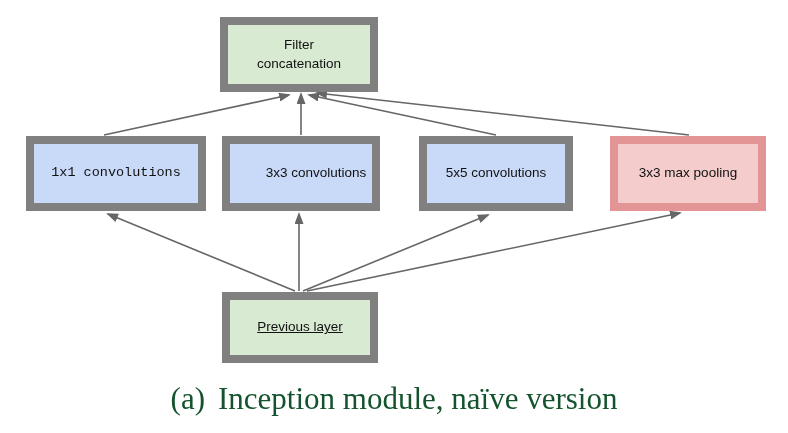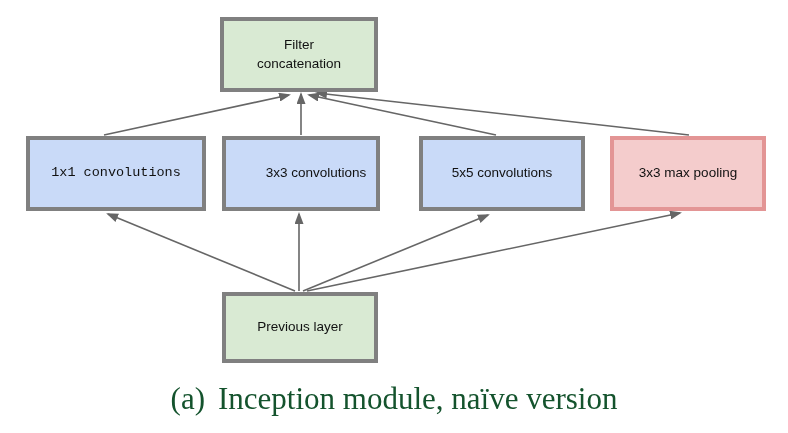--- a/index.html
+++ b/index.html
@@ -18,34 +18,34 @@
     position: absolute;
     left: 0;
     top: 0;
     width: 788px;
     height: 433px;
     pointer-events: none;
   }
   .box {
     position: absolute;
     box-sizing: border-box;
-    border: 4px solid #0ea5e9;
+    border: 8px solid #0ea5e9;
     display: flex;
     align-items: center;
     justify-content: center;
     text-align: center;
     font-family: "Liberation Sans", sans-serif;
     font-size: 13.5px;
     line-height: 1.35;
     color: #111111;
   }
   #node-filter-concatenation { left: 220px; top: 17px;  width: 158px; height: 75px; }
   #node-conv-1x1            { left: 26px;  top: 136px; width: 180px; height: 75px; font-family: Liberation Mono, monospace; }
   #node-conv-3x3            { left: 222px; top: 136px; width: 158px; height: 75px; }
-  #node-conv-5x5            { left: 419px; top: 136px; width: 166px; height: 75px; }
+  #node-conv-5x5            { left: 419px; top: 136px; width: 154px; height: 75px; }
   #node-max-pooling         { left: 610px; top: 136px; width: 156px; height: 75px; }
   #node-previous-layer      { left: 222px; top: 292px; width: 156px; height: 71px; }
   #node-filter-concatenation .box-label { max-width: 112px; }
   .caption {
     position: absolute;
     left: 0;
     right: 0;
     top: 381px;
     text-align: center;
     font-family: "Liberation Serif", serif;
@@ -89,21 +89,21 @@
   </div>
 
   <div class="box" id="node-conv-5x5" style="background: rgb(201, 218, 248); border-color: rgb(128, 128, 128);">
     <span class="box-label">5x5 convolutions</span>
   </div>
 
   <div class="box" id="node-max-pooling" style="background: rgb(244, 204, 204); border-color: rgb(227, 149, 149);">
     <span class="box-label">3x3 max pooling</span>
   </div>
 
-  <div class="box" id="node-previous-layer" style="background: rgb(217, 234, 211); border-color: rgb(128, 128, 128);">
+  <div class="box" id="node-previous-layer" style="background: rgb(217, 234, 211); border-color: rgb(128, 128, 128); text-decoration: underline;">
     <span class="box-label">Previous layer</span>
   </div>
 
   <div class="caption">
     <span class="cap-label">(a)</span><span>Inception module, naïve version</span>
   </div>
 
 </div>
 
 </body></html>

